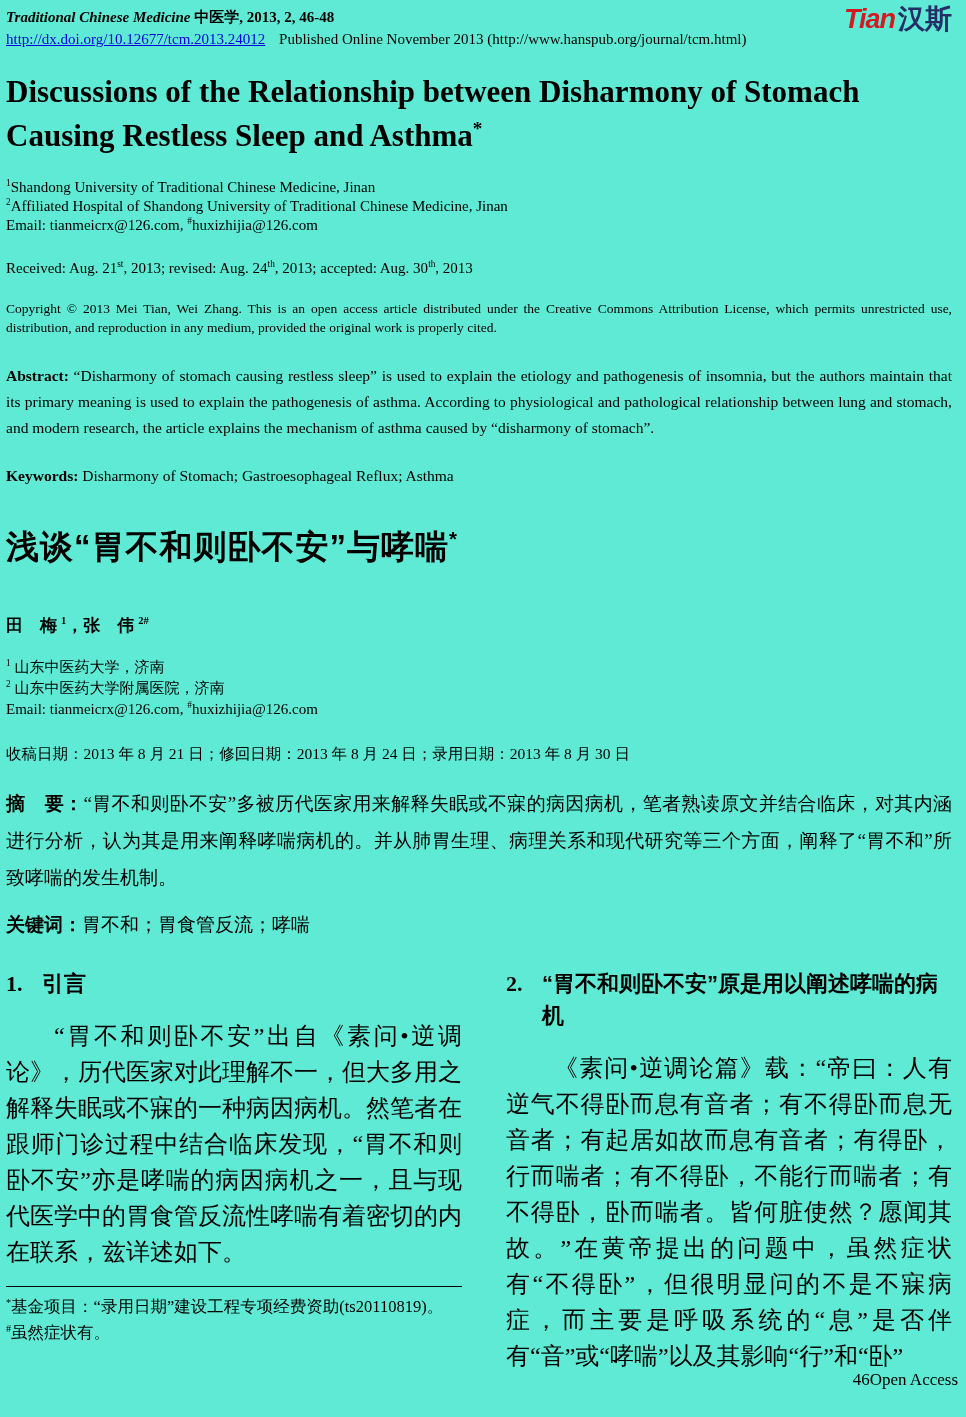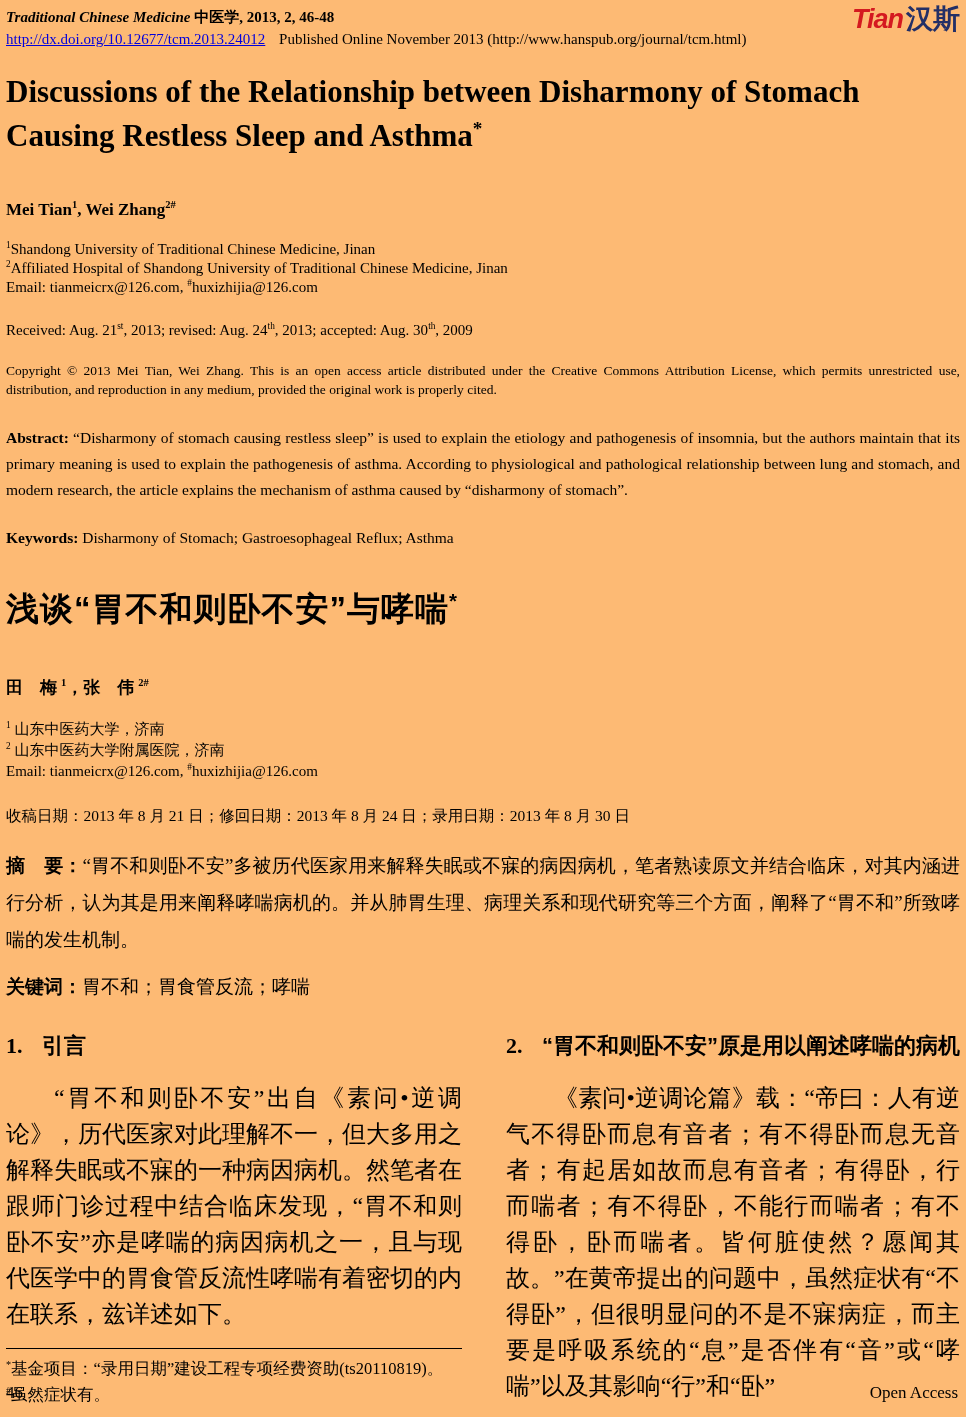--- a/index.html
+++ b/index.html
@@ -1,19 +1,19 @@
 <!DOCTYPE html>
 <html><head>
 <meta charset="utf-8">
 <style>
   html,body{margin:0;padding:0;background:#ffffff;}
   .page{
     width:966px;height:1417px;box-sizing:border-box;position:relative;
-    background:#fdba74;color:#000;overflow:hidden;
-    padding:6px 6px 0 6px;
+    background:#5eead4;color:#000;overflow:hidden;
+    padding:6px 14px 0 6px;
     font-family:"Liberation Serif","DejaVu Serif",serif;
   }
   sup{font-size:62%;vertical-align:super;line-height:0;}
   
   .header{display:flex;justify-content:space-between;align-items:flex-start;}
   .header-left{font-size:15px;line-height:22px;}
   .jline1{font-weight:bold;}
   .jitalic{font-style:italic;}
   .doi{color:#0000dd;text-decoration:underline;cursor:pointer;}
   .pub{margin-left:10px;}
@@ -42,21 +42,21 @@
   .columns{display:flex;margin-top:30px;column-gap:44px;}
   .col-left{width:456px;flex:0 0 456px;}
   .col-right{flex:1;}
   .sec-heading{display:flex;font-weight:bold;font-size:22px;line-height:32px;}
   .sec-num{width:36px;flex:0 0 36px;}
   .sec-title{flex:1;font-family:"Liberation Sans","DejaVu Sans",sans-serif;}
   .sec-body{margin:18px 0 0 0;font-size:24px;line-height:36px;text-align:justify;text-indent:2em;}
   
   .footnote-block{margin-top:16px;border-top:1.5px solid #000;padding-top:7px;font-size:16.5px;line-height:26px;}
   
-  .footer{position:absolute;left:6px;right:8px;bottom:14px;display:flex;justify-content:space-between;font-size:17px;}
+  .footer{position:absolute;left:6px;right:8px;bottom:27px;display:flex;justify-content:flex-end;font-size:17px;}
 </style>
 </head>
 <body>
 
 <div class="page">
 
   <div class="header">
     <div class="header-left">
       <div class="jline1">
         <span class="jitalic">Traditional Chinese Medicine</span><span>  中医学, 2013, 2, 46-48</span>
@@ -66,32 +66,29 @@
         <span class="pub">Published Online November 2013 (http://www.hanspub.org/journal/tcm.html)</span>
       </div>
     </div>
     <div class="logo">
       <span class="logo-hans">Tian</span><span class="logo-cn">汉斯</span>
     </div>
   </div>
 
   <h1 class="title"><span>Discussions of the Relationship between Disharmony of Stomach Causing Restless Sleep and Asthma</span><sup>*</sup></h1>
 
-  <div class="authors">
-    <span>Mei Tian</span><sup>1</sup><span>, </span><span>Wei Zhang</span><sup>2#</sup>
-  </div>
 
   <div class="affils">
     <div><sup>1</sup><span>Shandong University of Traditional Chinese Medicine, Jinan</span></div>
     <div><sup>2</sup><span>Affiliated Hospital of Shandong University of Traditional Chinese Medicine, Jinan</span></div>
     <div><span>Email: tianmeicrx@126.com, </span><sup>#</sup><span>huxizhijia@126.com</span></div>
   </div>
 
   <div class="received">
-    <span>Received: Aug. 21</span><sup>st</sup><span>, 2013; revised: Aug. 24</span><sup>th</sup><span>, 2013; accepted: Aug. 30</span><sup>th</sup><span>, 2009</span>
+    <span>Received: Aug. 21</span><sup>st</sup><span>, 2013; revised: Aug. 24</span><sup>th</sup><span>, 2013; accepted: Aug. 30</span><sup>th</sup><span>, 2013</span>
   </div>
 
   <p class="copyright">Copyright © 2013 Mei Tian, Wei Zhang. This is an open access article distributed under the Creative Commons Attribution License, which permits unrestricted use, distribution, and reproduction in any medium, provided the original work is properly cited.</p>
 
   <p class="abstract"><b class="enlabel">Abstract:</b><span> “Disharmony of stomach causing restless sleep” is used to explain the etiology and pathogenesis of insomnia, but the authors maintain that its primary meaning is used to explain the pathogenesis of asthma. According to physiological and pathological relationship between lung and stomach, and modern research, the article explains the mechanism of asthma caused by “disharmony of stomach”.</span></p>
 
   <p class="keywords"><b class="enlabel">Keywords:</b><span> Disharmony of Stomach; Gastroesophageal Reflux; Asthma</span></p>
 
   <h1 class="cn-title"><span>浅谈“胃不和则卧不安”与哮喘</span><sup>*</sup></h1>
 

